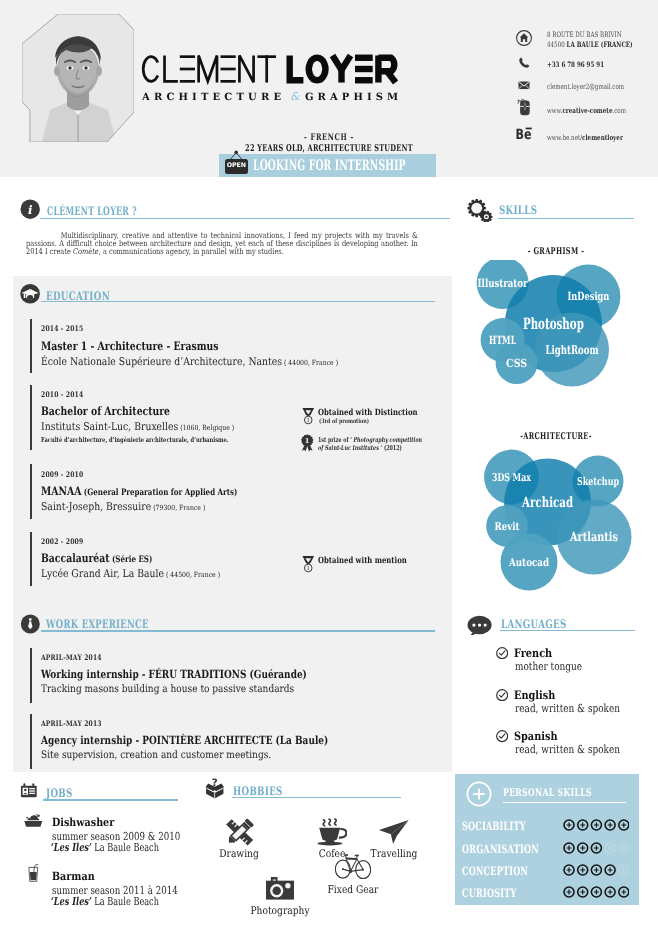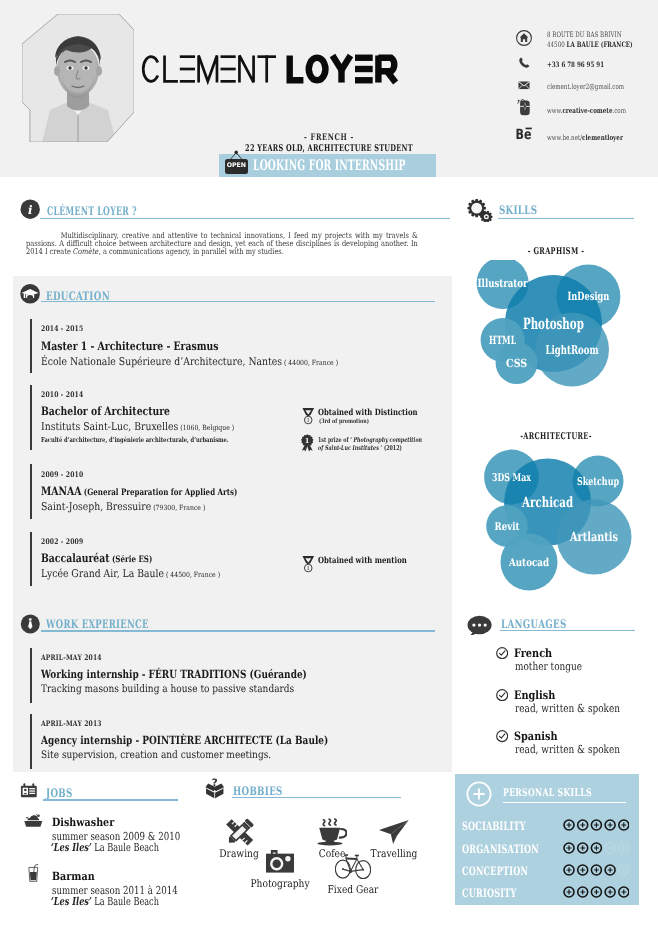--- a/index.html
+++ b/index.html
@@ -208,20 +208,27 @@
           <path d="M 199.5 14 L 199.5 28.55"></path>
           <path d="M 213 3.75 L 230.7 3.75"></path>
           <path d="M 213 15 L 230.7 15"></path>
           <path d="M 213 26.25 L 230.7 26.25"></path>
           <path d="M 236.4 28.55 L 236.4 1.45"></path>
           <path d="M 236.4 3.75 L 249.144 3.75 A 6.54 7.925000000000001 0 0 1 249.144 17.3 L 236.4 17.3"></path>
           <path d="M 245 17.3 L 253.6 28.55"></path>
         </g>
     </svg>
   </div>
+  <div class="abs" id="subtitle">
+    <svg width="262" height="16" viewBox="0 0 262 16" overflow="visible">
+      <text x="0" y="11" font-family="DejaVu Serif, serif" font-weight="bold" font-size="10" textLength="139" lengthAdjust="spacing" fill="#151515">ARCHITECTURE</text>
+      <text x="149" y="11" font-family="DejaVu Serif, serif" font-style="italic" font-size="11" fill="#8ec3da">&amp;</text>
+      <text x="163" y="11" font-family="DejaVu Serif, serif" font-weight="bold" font-size="10" textLength="93" lengthAdjust="spacing" fill="#151515">GRAPHISM</text>
+    </svg>
+  </div>
 
   <div class="abs" id="nationality">- FRENCH -</div>
   <div class="abs" id="statusline">22 YEARS OLD, ARCHITECTURE STUDENT</div>
 
   <div class="abs" id="banner"></div>
   <svg class="abs" style="left:228px;top:150px;" width="18" height="12" viewBox="0 0 18 12">
     <path d="M8.2 2.6 L2.2 9.6" stroke="#2b2b2b" stroke-width="0.9" fill="none"></path>
     <path d="M8.2 2.6 L14.2 9.6" stroke="#2b2b2b" stroke-width="0.9" fill="none"></path>
     <circle cx="8.2" cy="2.4" r="1.8" fill="#2b2b2b"></circle>
   </svg>
@@ -437,21 +444,21 @@
               <path d="M2.0 17.0 L6.5 12.6 L8.0 13.6 L8.0 20.4 L6.5 21.4 Z" fill="#3a3a3a"></path>
               <rect x="8" y="12.4" width="18.5" height="9.2" fill="#3a3a3a"></rect>
               <rect x="9.6" y="14.1" width="15.2" height="5.8" fill="#f1f1f1"></rect>
               <rect x="26.5" y="12.4" width="3" height="9.2" fill="#3a3a3a"></rect>
               <rect x="30.1" y="11.8" width="4.2" height="10.4" rx="1.6" fill="#3a3a3a"></rect>
             </g>
           </svg>
         </div>
         <div class="hob-l abs" style="left:0px;top:29.799999999999955px;width:120px;">Drawing</div>
       </div>
-      <div class="hob abs" style="left:220.10000000000002px;top:850px;width:120px;">
+      <div class="hob abs" style="left:220.10000000000002px;top:877px;width:120px;">
         <div class="hob-ic" style="height:22.6px;">
           <svg viewBox="1.4 1.2 35 27.2" preserveAspectRatio="none" style="position:absolute;left:45.8px;top:0;height:22.6px;width:28.4px;">
             <rect x="7.4" y="1.2" width="8.2" height="6.4" fill="#3a3a3a"></rect>
             <rect x="9.8" y="4.2" width="3.6" height="3" fill="#f5f5f5"></rect>
             <rect x="1.4" y="5.6" width="35" height="22.8" fill="#3a3a3a"></rect>
             <circle cx="14.6" cy="17.8" r="8.2" fill="#f5f5f5"></circle>
             <circle cx="14.6" cy="17.8" r="5.2" fill="#3a3a3a"></circle>
             <circle cx="28.4" cy="11.6" r="3.3" fill="#f5f5f5"></circle>
           </svg>
         </div>

